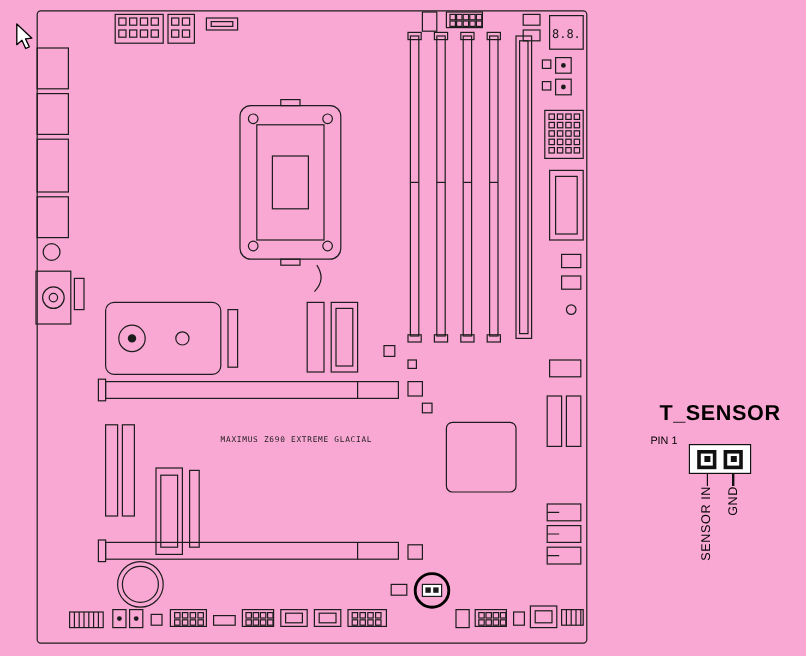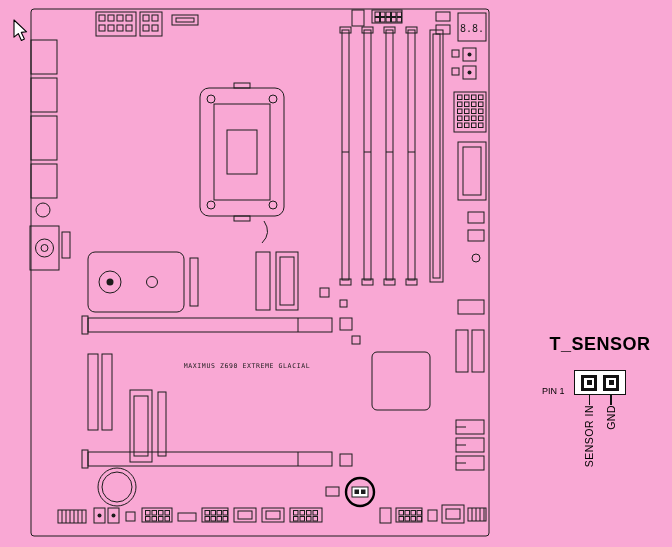--- a/index.html
+++ b/index.html
@@ -17,21 +17,21 @@
   .connector{
     position:absolute;left:46px;top:40px;width:52px;height:25px;
     border:1.5px solid #111;box-sizing:border-box;background:#fff;
     display:flex;align-items:center;justify-content:space-evenly;
   }
   .pin{
     width:16px;height:16px;border:3px solid #111;box-sizing:border-box;
     display:flex;align-items:center;justify-content:center;background:#fff;
   }
   .pin-core{width:5px;height:5px;background:#111;}
-  .pin1-label{position:absolute;left:14px;top:56px;font-size:9px;color:#000;}
+  .pin1-label{position:absolute;left:14px;top:32px;font-size:9px;color:#000;}
   .tick{position:absolute;top:65px;width:1.5px;height:10px;background:#111;}
   .tick-left{left:60.5px;}
   .tick-right{left:82px;}
   .vlabel{
     position:absolute;top:75px;writing-mode:vertical-rl;transform:rotate(180deg);
     font-size:10.5px;letter-spacing:.5px;white-space:nowrap;color:#000;
   }
   .vlabel-left{left:55px;}
   .vlabel-right{left:77px;}
 </style>

